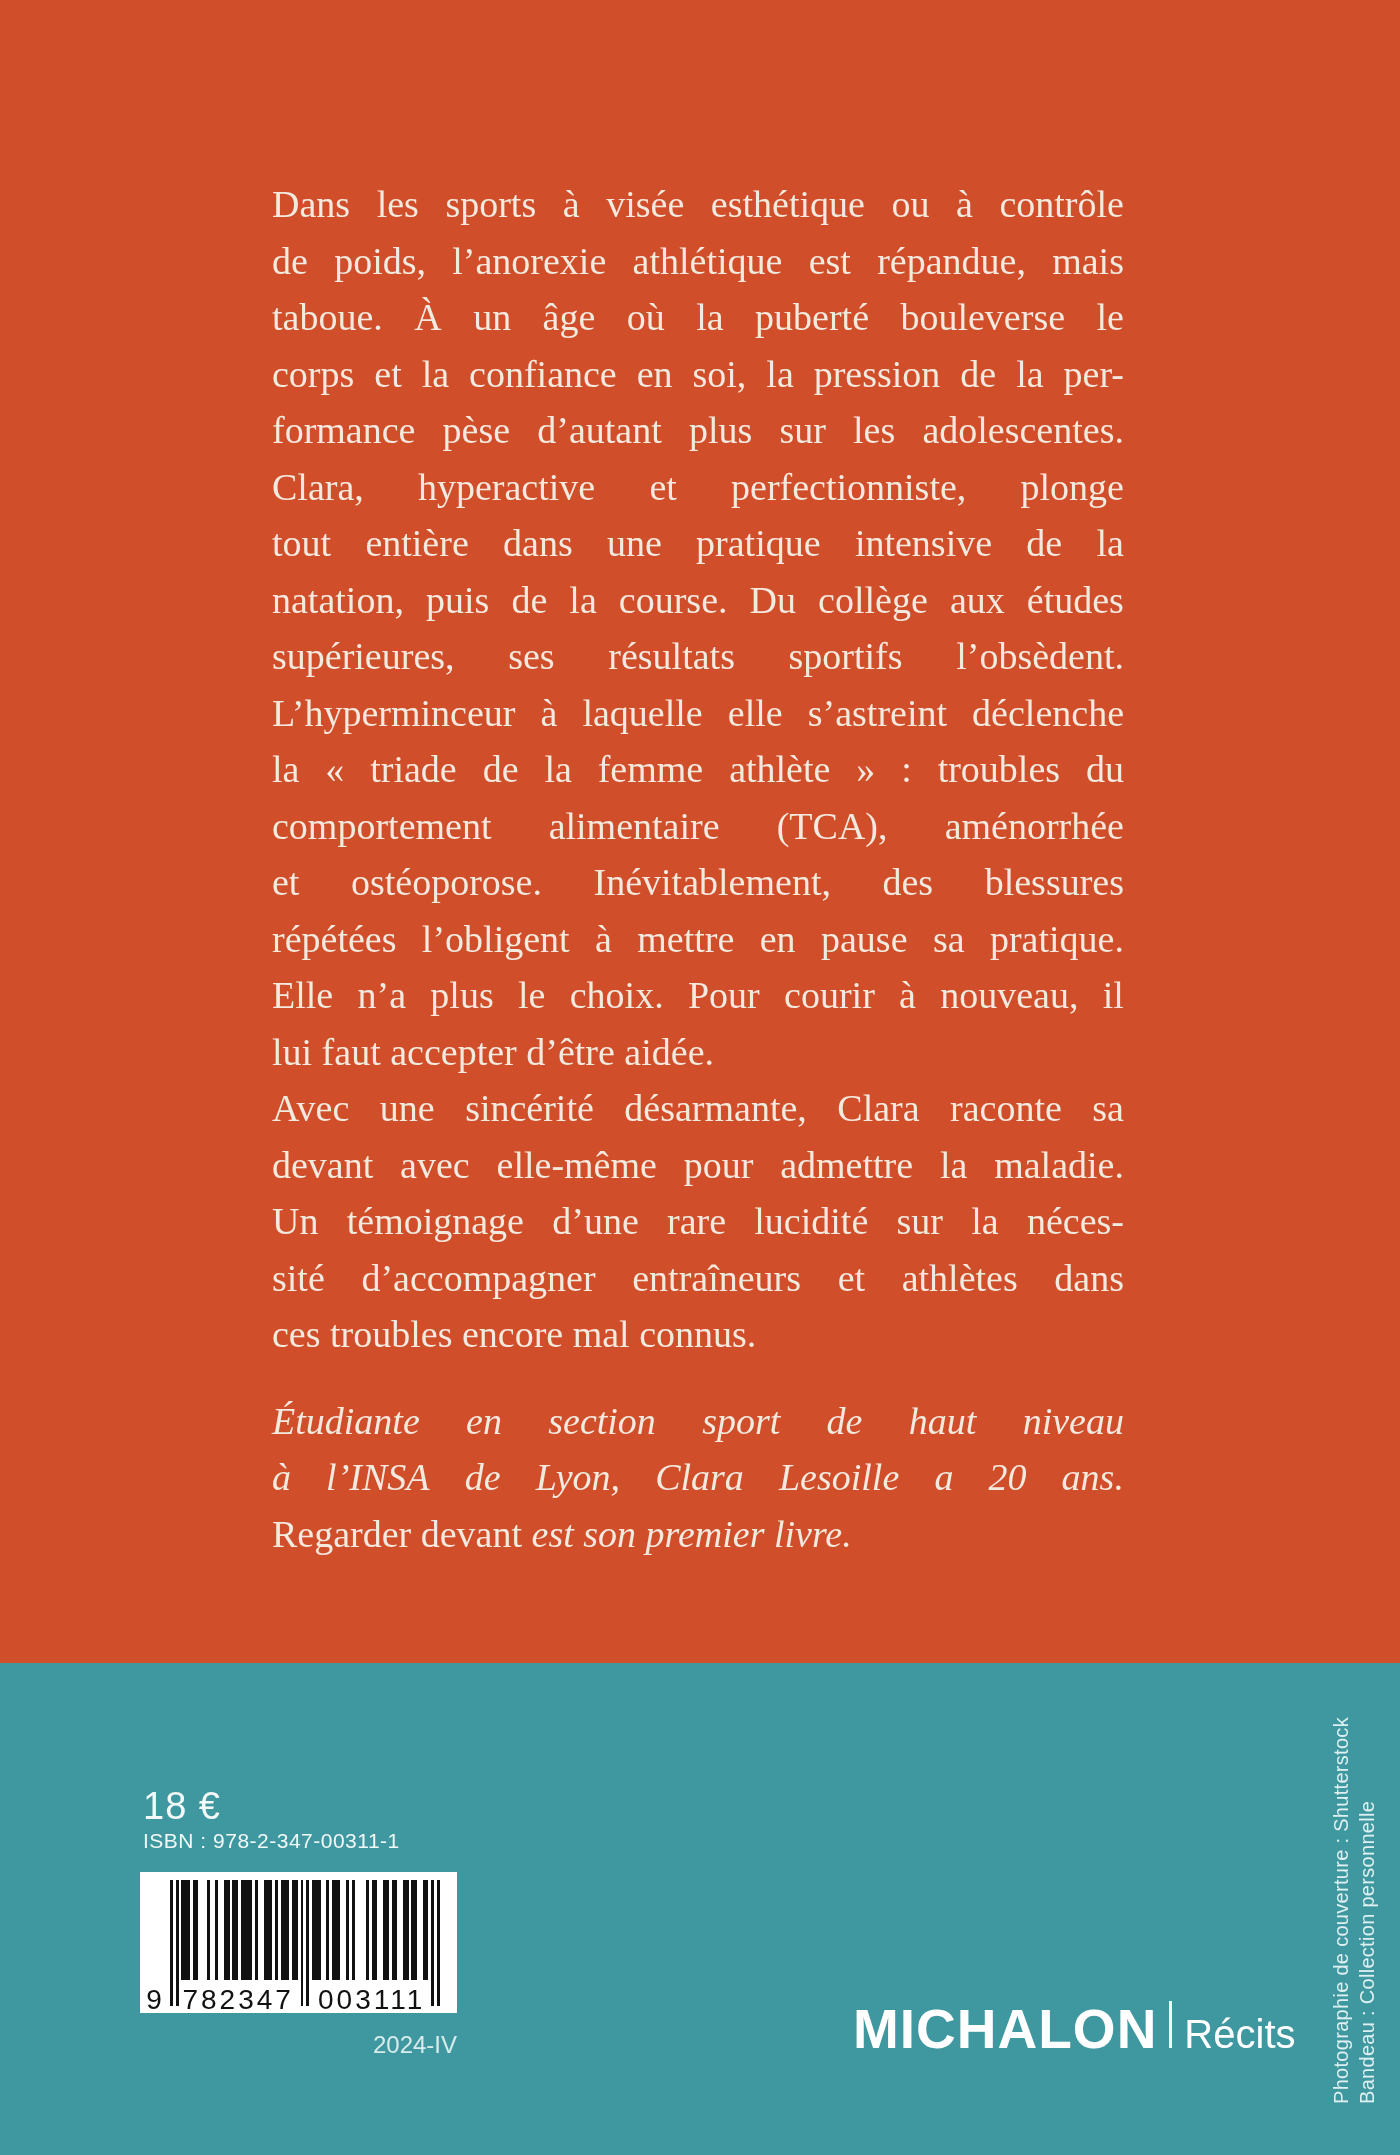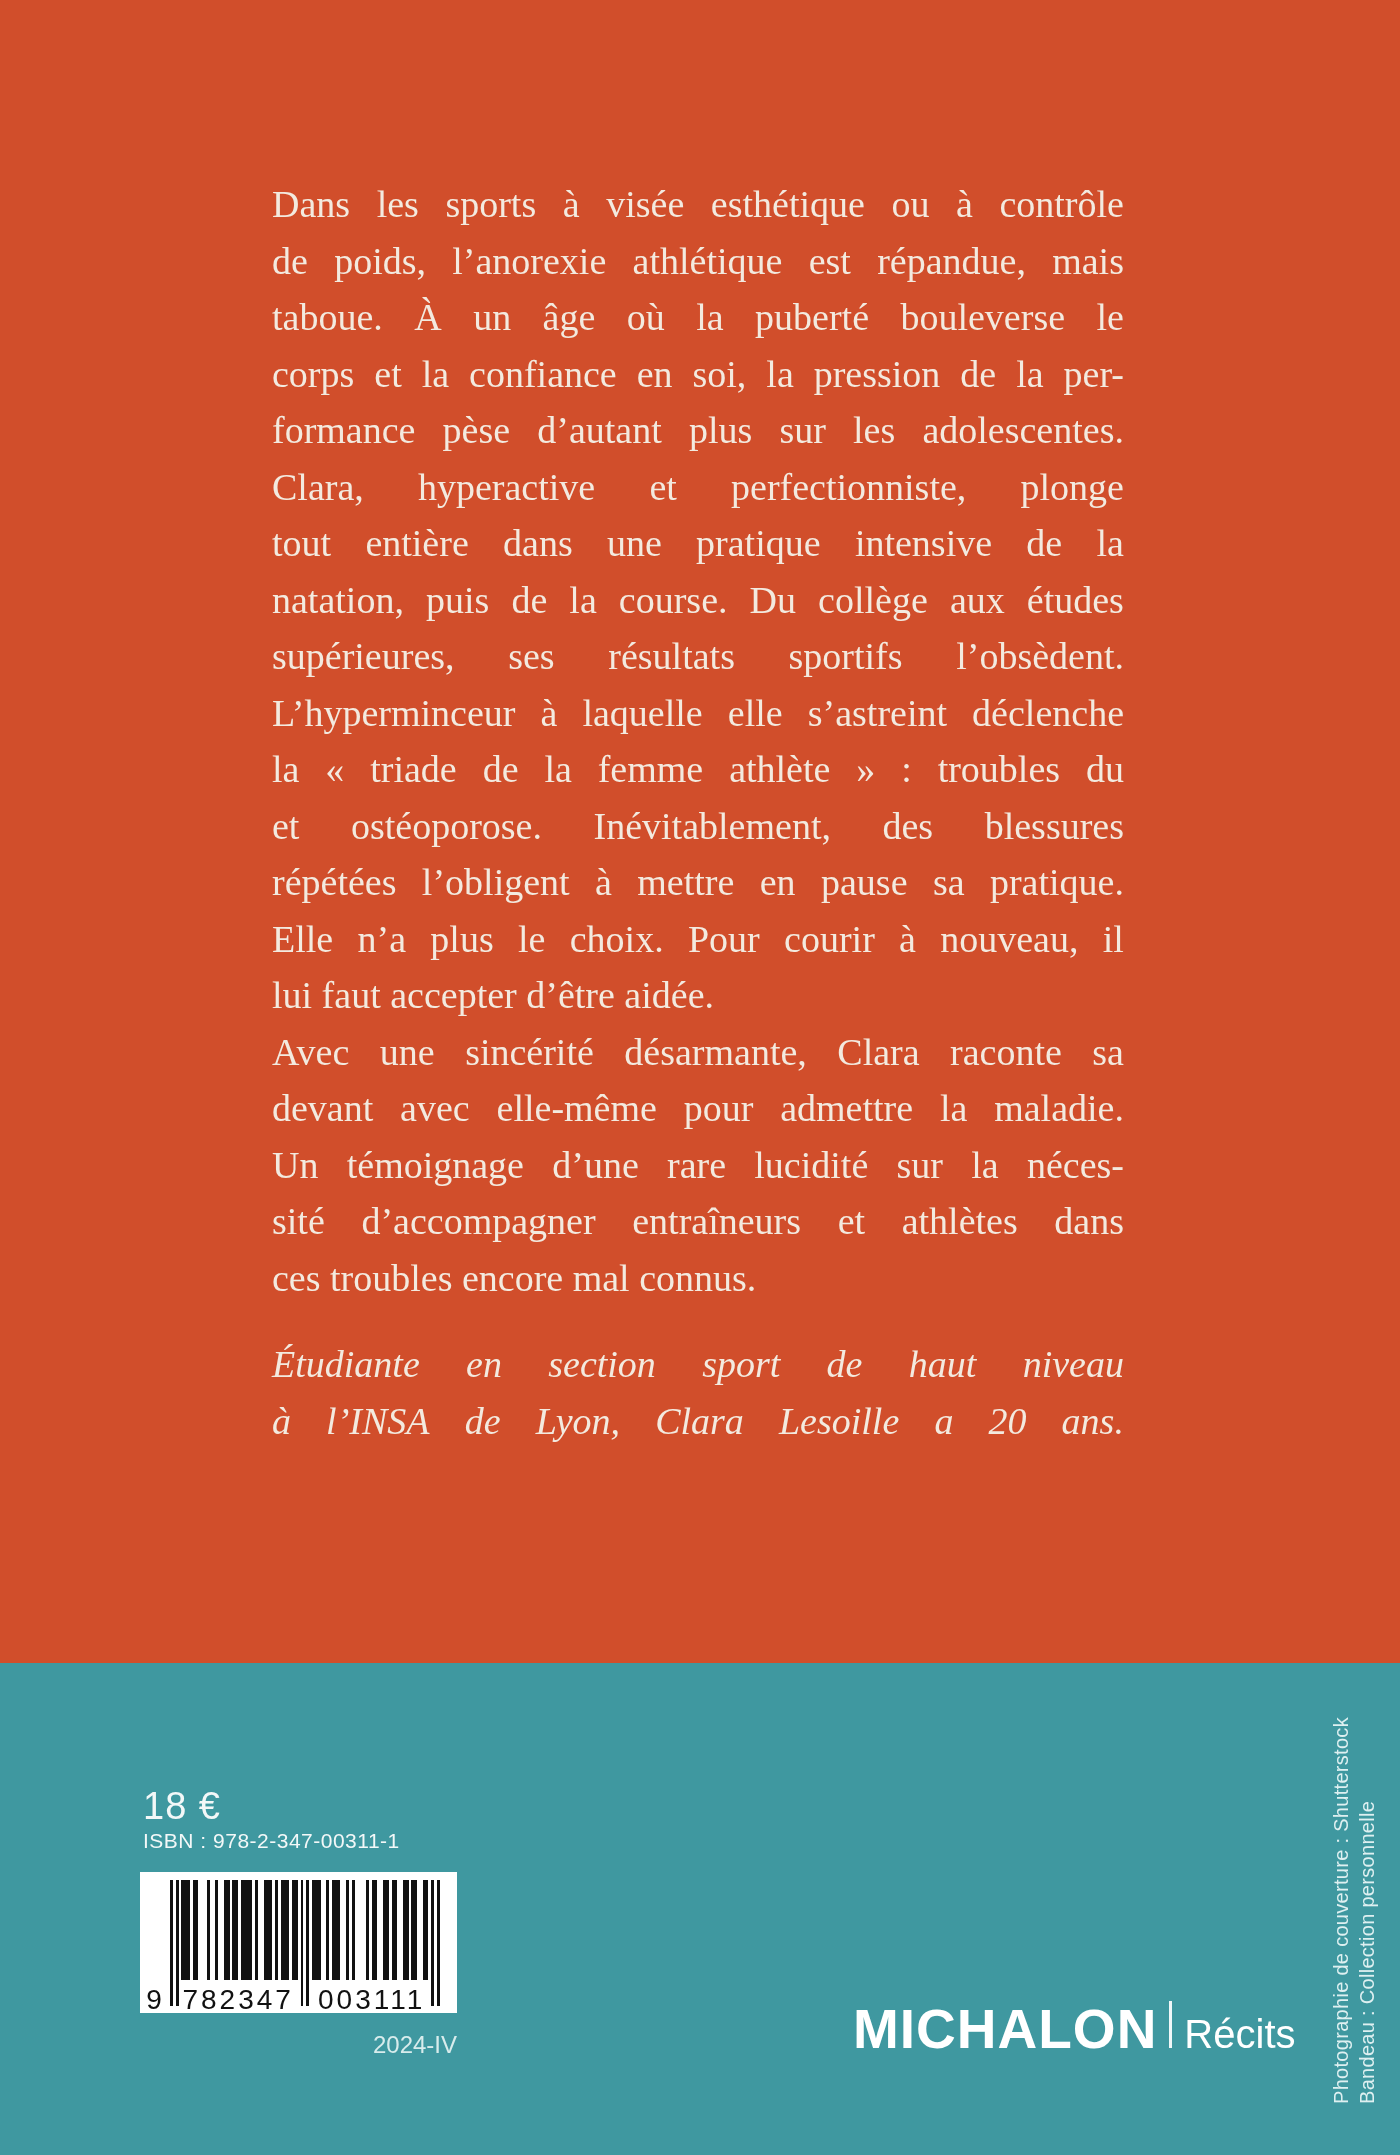--- a/index.html
+++ b/index.html
@@ -126,35 +126,37 @@
           <div class="line"><span>de</span><span>poids,</span><span>l’anorexie</span><span>athlétique</span><span>est</span><span>répandue,</span><span>mais</span></div>
           <div class="line"><span>taboue.</span><span>À</span><span>un</span><span>âge</span><span>où</span><span>la</span><span>puberté</span><span>bouleverse</span><span>le</span></div>
           <div class="line"><span>corps</span><span>et</span><span>la</span><span>confiance</span><span>en</span><span>soi,</span><span>la</span><span>pression</span><span>de</span><span>la</span><span>per-</span></div>
           <div class="line"><span>formance</span><span>pèse</span><span>d’autant</span><span>plus</span><span>sur</span><span>les</span><span>adolescentes.</span></div>
           <div class="line"><span>Clara,</span><span>hyperactive</span><span>et</span><span>perfectionniste,</span><span>plonge</span></div>
           <div class="line"><span>tout</span><span>entière</span><span>dans</span><span>une</span><span>pratique</span><span>intensive</span><span>de</span><span>la</span></div>
           <div class="line"><span>natation,</span><span>puis</span><span>de</span><span>la</span><span>course.</span><span>Du</span><span>collège</span><span>aux</span><span>études</span></div>
           <div class="line"><span>supérieures,</span><span>ses</span><span>résultats</span><span>sportifs</span><span>l’obsèdent.</span></div>
           <div class="line"><span>L’hyperminceur</span><span>à</span><span>laquelle</span><span>elle</span><span>s’astreint</span><span>déclenche</span></div>
           <div class="line"><span>la</span><span>«</span><span>triade</span><span>de</span><span>la</span><span>femme</span><span>athlète</span><span>»</span><span>:</span><span>troubles</span><span>du</span></div>
+          <div class="line"><span>comportement</span><span>alimentaire</span><span>(TCA),</span><span>aménorrhée</span></div>
           <div class="line"><span>et</span><span>ostéoporose.</span><span>Inévitablement,</span><span>des</span><span>blessures</span></div>
           <div class="line"><span>répétées</span><span>l’obligent</span><span>à</span><span>mettre</span><span>en</span><span>pause</span><span>sa</span><span>pratique.</span></div>
           <div class="line"><span>Elle</span><span>n’a</span><span>plus</span><span>le</span><span>choix.</span><span>Pour</span><span>courir</span><span>à</span><span>nouveau,</span><span>il</span></div>
           <div class="line end">lui faut accepter d’être aidée.</div>
           <div class="line"><span>Avec</span><span>une</span><span>sincérité</span><span>désarmante,</span><span>Clara</span><span>raconte</span><span>sa</span></div>
           <div class="line"><span>devant</span><span>avec</span><span>elle-même</span><span>pour</span><span>admettre</span><span>la</span><span>maladie.</span></div>
           <div class="line"><span>Un</span><span>témoignage</span><span>d’une</span><span>rare</span><span>lucidité</span><span>sur</span><span>la</span><span>néces-</span></div>
           <div class="line"><span>sité</span><span>d’accompagner</span><span>entraîneurs</span><span>et</span><span>athlètes</span><span>dans</span></div>
           <div class="line end">ces troubles encore mal connus.</div>
         </div>
       <div class="bio">
         <div id="bio-just">
             <div class="line"><span>Étudiante</span><span>en</span><span>section</span><span>sport</span><span>de</span><span>haut</span><span>niveau</span></div>
             <div class="line"><span>à</span><span>l’INSA</span><span>de</span><span>Lyon,</span><span>Clara</span><span>Lesoille</span><span>a</span><span>20</span><span>ans.</span></div>
           </div>
+        <div class="line end"><span class="roman">Regarder devant</span><span> est son premier livre.</span></div>
       </div>
     </div>
   </section>
 
   <section class="band-teal">
     <div class="price">18 €</div>
     <div class="isbn">ISBN : 978-2-347-00311-1</div>
     <div class="barcode">
       <svg id="barcode-svg" viewBox="0 0 317 141" shape-rendering="crispEdges" xmlns="http://www.w3.org/2000/svg">
           <rect x="30.00" y="8" width="2.84" height="126" fill="#111111"></rect>

